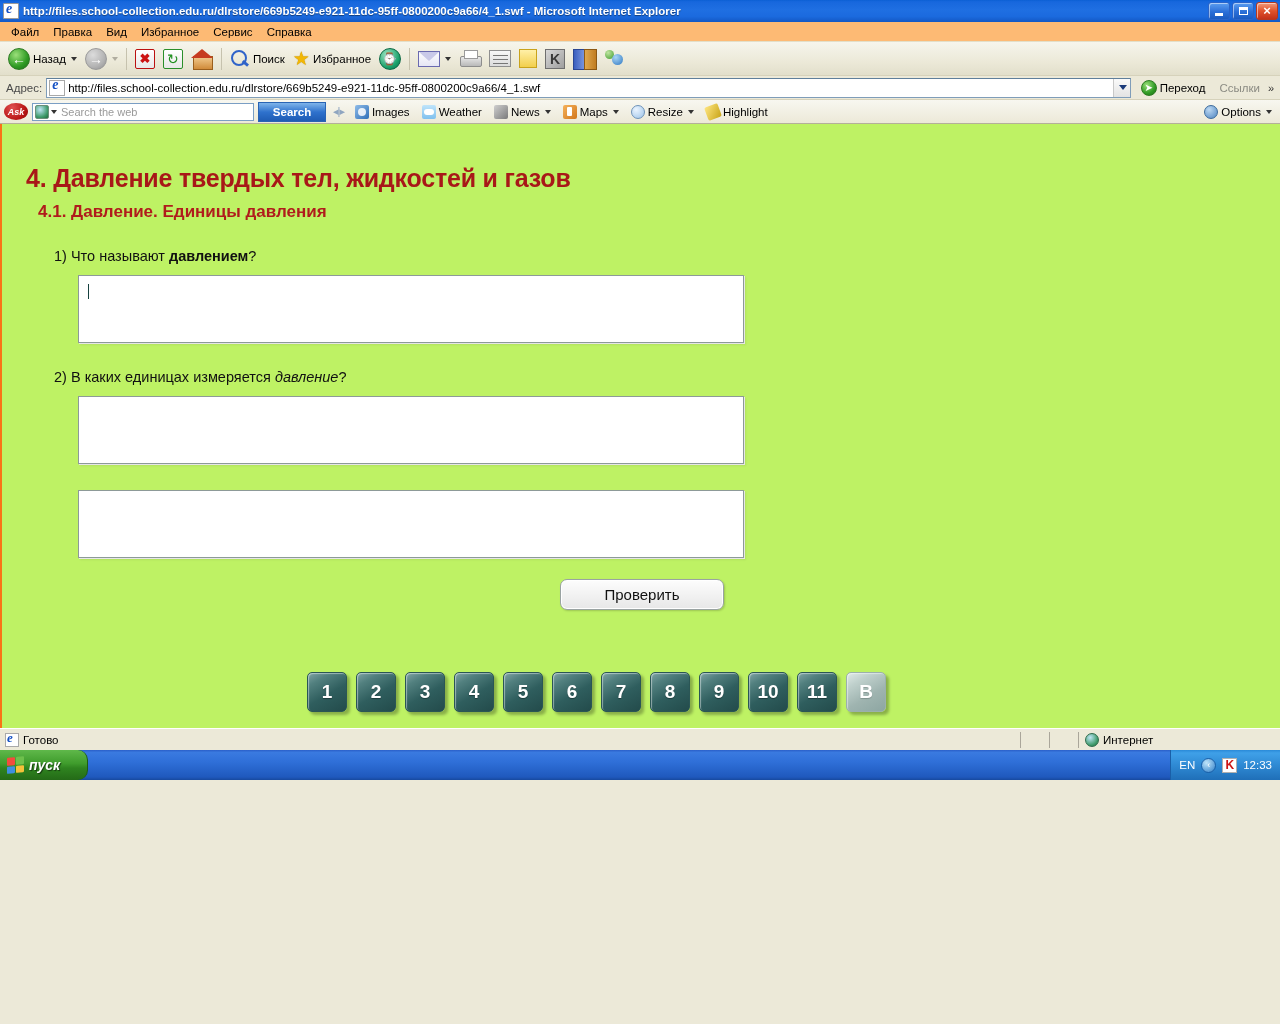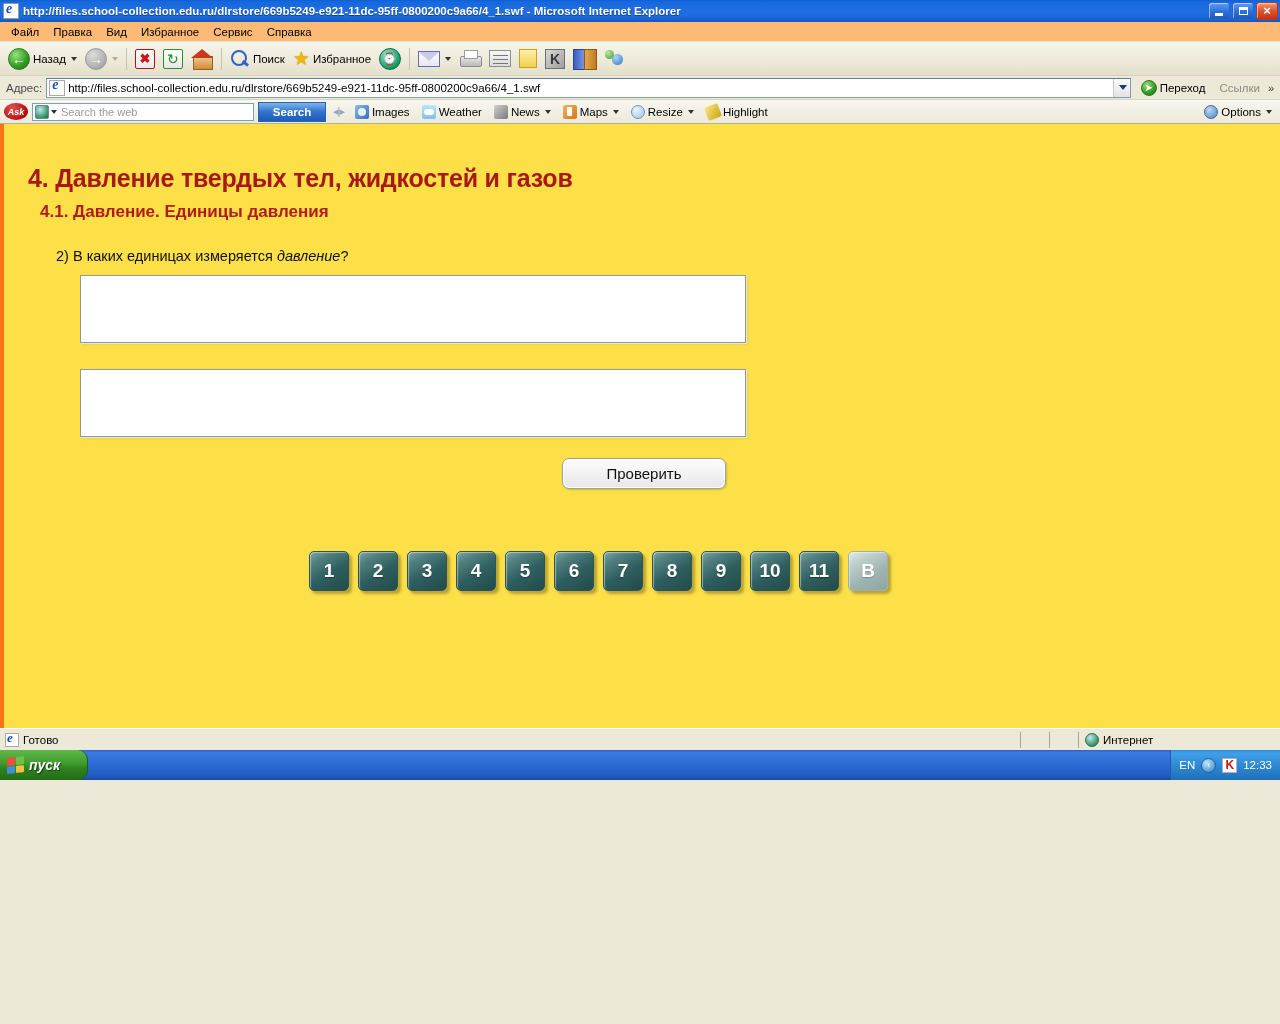--- a/index.html
+++ b/index.html
@@ -175,22 +175,22 @@
   .ai-maps:after{content:"";position:absolute;left:4px;top:2px;width:5px;height:9px;background:#fff;border-radius:1px;}
   .ai-resize{border-radius:50%;background:radial-gradient(circle at 35% 30%,#eaf4ff,#9ec4e8);border:1px solid #6f93b8;}
   .ai-high{background:linear-gradient(135deg,#ffe680,#c8a417);transform:rotate(-20deg);}
   .ai-opts{border-radius:50%;background:radial-gradient(circle at 35% 30%,#bcd8f2,#4f86c2);border:1px solid #3c6b9c;}
   .ask-right { margin-left:auto; display:flex; align-items:center; }
 
   
   .viewport {
     position:relative;
     height: 604px;
-    background:#fde047;
-    border-left:4px solid #f97316;
+    background:#bef264;
+    border-left:2px solid #f97316;
     border-right:0;
     overflow:hidden;
   }
   .content-inner { padding: 40px 0 0 0; }
 
   h1.chapter {
     margin: 0 0 0 24px;
     font-size: 25px; font-weight: bold; color:#a81818;
     font-family: "Liberation Sans", sans-serif;
     letter-spacing: -0.2px;
@@ -464,20 +464,28 @@
     </div>
   </div>
 </div>
 
 <div class="viewport">
   <div class="content-inner">
 
     <h1 class="chapter">4. Давление твердых тел, жидкостей и газов</h1>
     <h2 class="section">4.1. Давление. Единицы давления</h2>
 
+    <div class="q-block">
+      <div class="q-text">
+        <span>1)</span><span> Что называют </span><b>давлением</b><span>?</span>
+      </div>
+      <div class="answer-box">
+        <span class="caret-line"></span>
+      </div>
+    </div>
 
     <div class="q-block">
       <div class="q-text">
         <span>2)</span><span> В каких единицах измеряется </span><i>давление</i><span>?</span>
       </div>
       <div class="answer-box"></div>
     </div>
 
     <div class="q-block">
       <div class="answer-box"></div>

